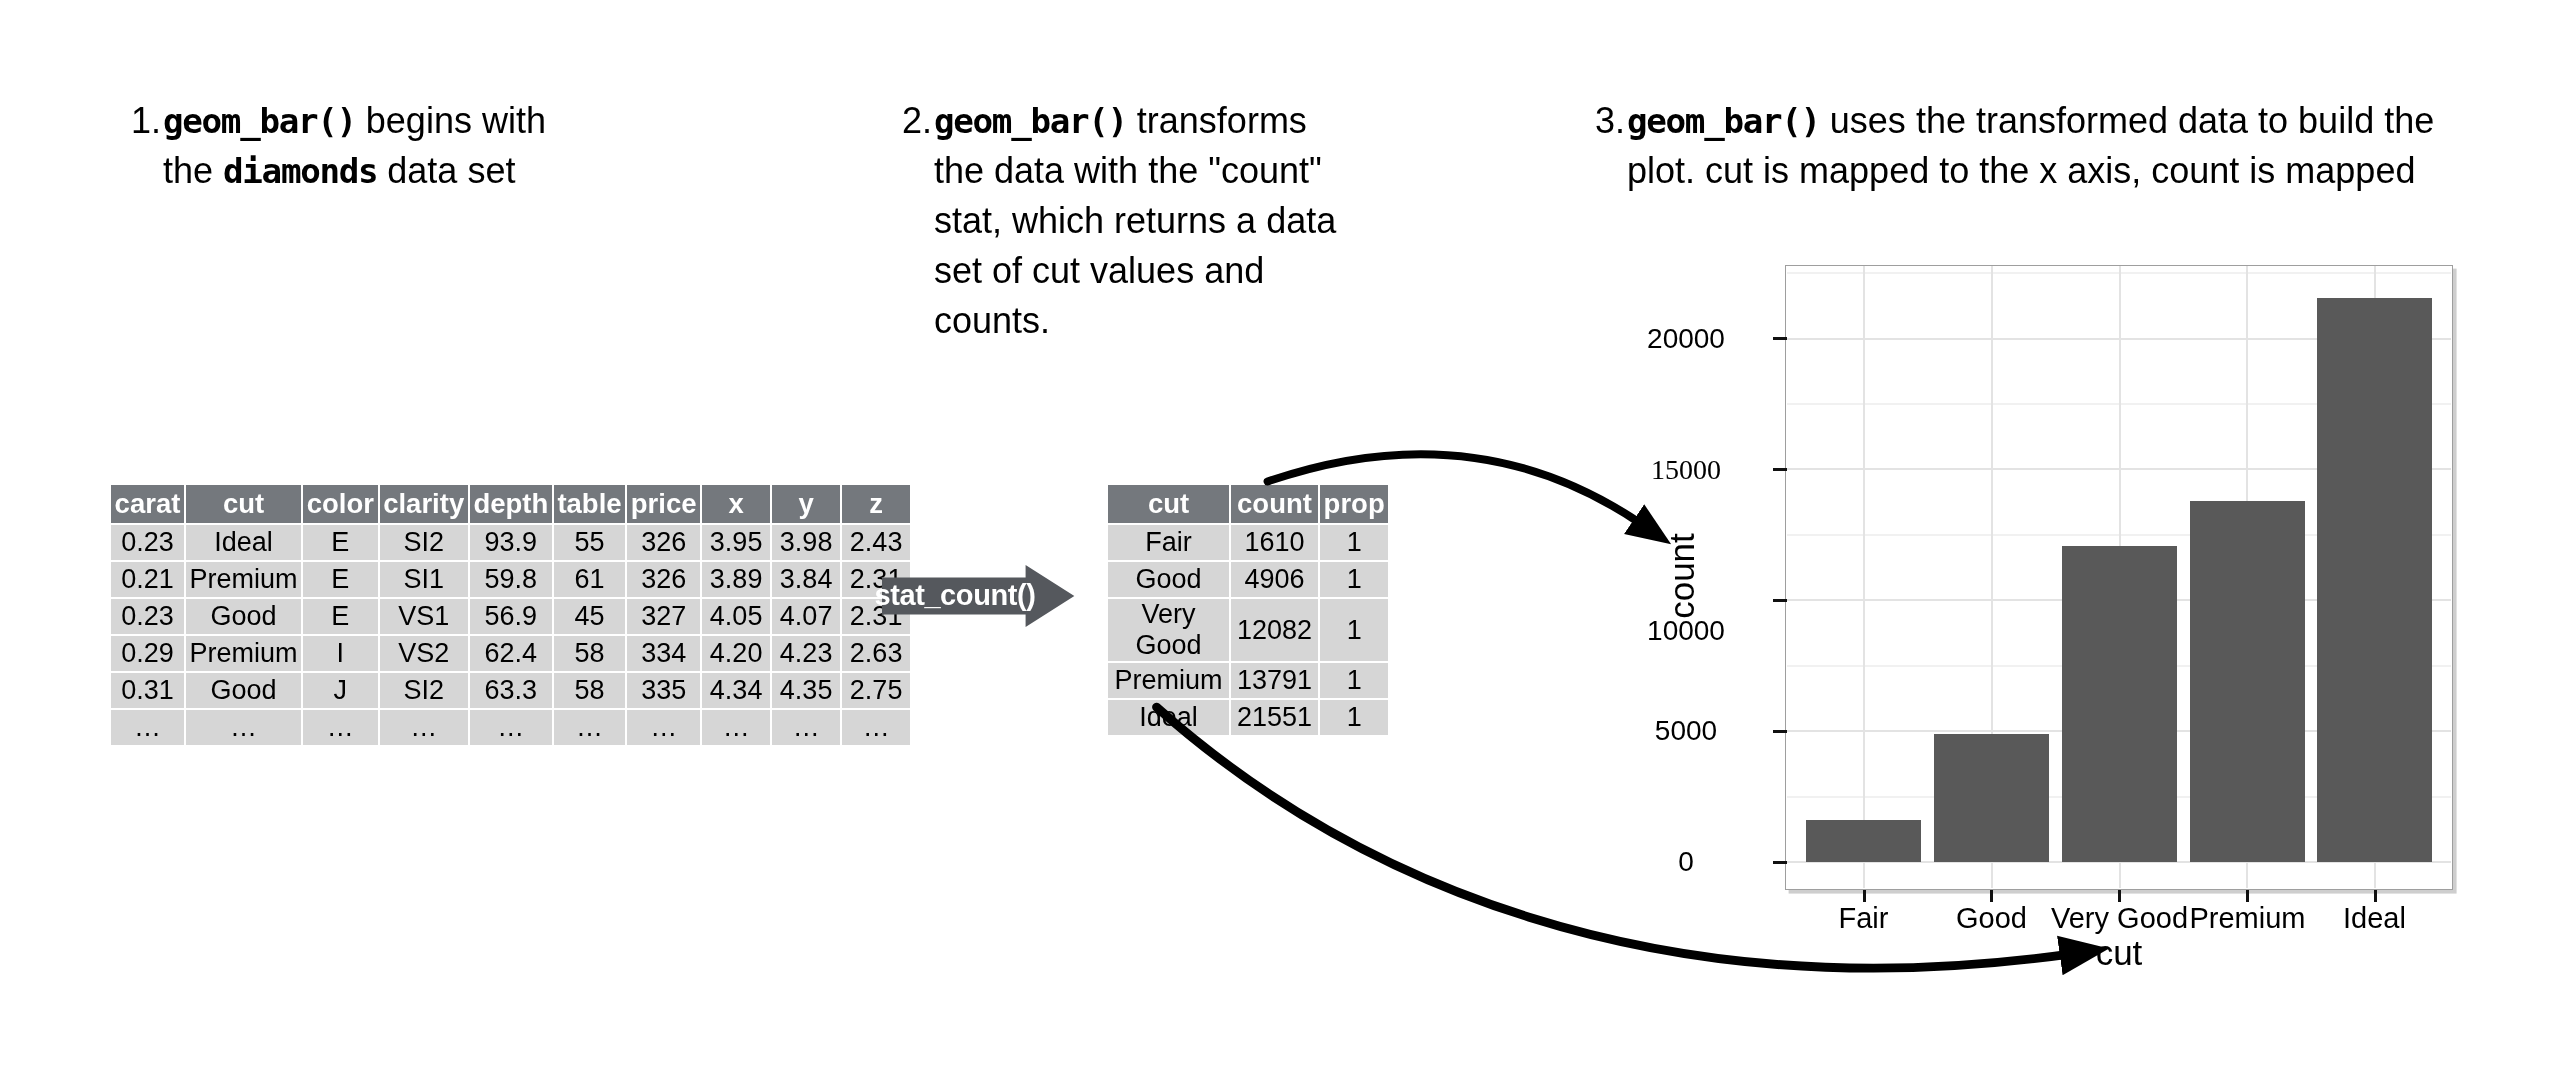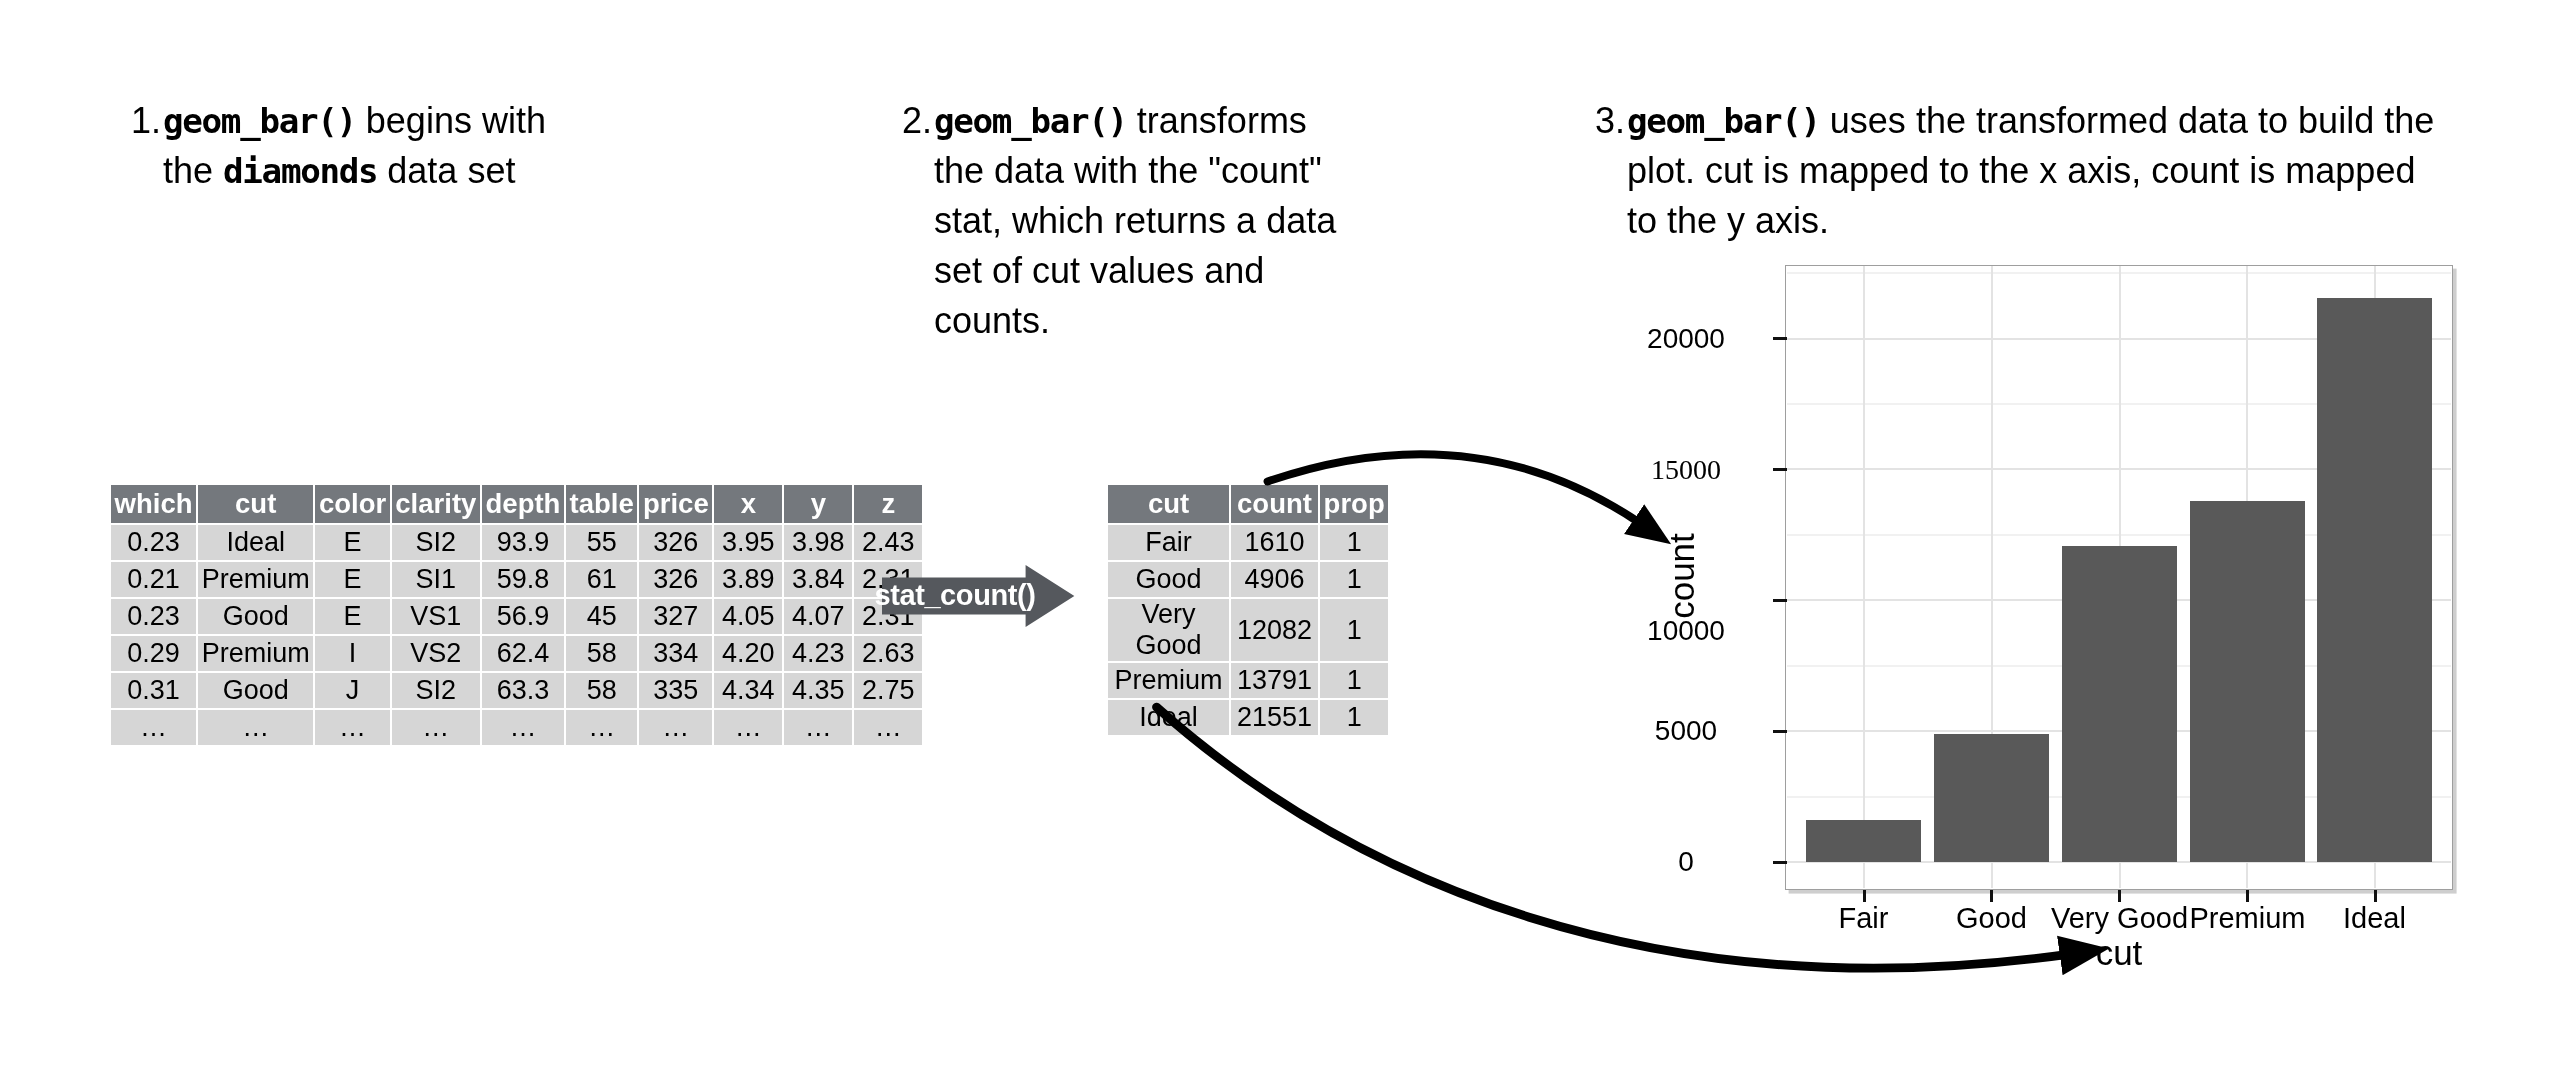--- a/index.html
+++ b/index.html
@@ -63,41 +63,40 @@
         <div class="line"><span>stat, which returns a data</span></div>
         <div class="line"><span>set of cut values and</span></div>
         <div class="line"><span>counts.</span></div>
       </div>
     </div>
   <div class="step" style="left:1595px;top:96px;">
       <span class="num">3.</span>
       <div class="body">
         <div class="line"><span class="code">geom_bar()</span><span> uses the transformed data to build the</span></div>
         <div class="line"><span>plot. cut is mapped to the x axis, count is mapped</span></div>
-        <div class="line"><span>to the y axis.</span></div>
       </div>
     </div>
 
   <div style="position:absolute;left:109px;top:483px;">
     <table class="dt" id="diamonds-table">
         <colgroup>
           <col style="width: 60px;">
           <col style="width: 111px;">
           <col style="width: 67px;">
           <col style="width: 86px;">
           <col style="width: 70px;">
           <col style="width: 68px;">
           <col style="width: 68px;">
           <col style="width: 68px;">
           <col style="width: 68px;">
           <col style="width: 68px;">
         </colgroup>
         <thead>
           <tr>
-            <td>which</td>
+            <td>carat</td>
             <td>cut</td>
             <td>color</td>
             <td>clarity</td>
             <td>depth</td>
             <td>table</td>
             <td>price</td>
             <td>x</td>
             <td>y</td>
             <td>z</td>
           </tr>

